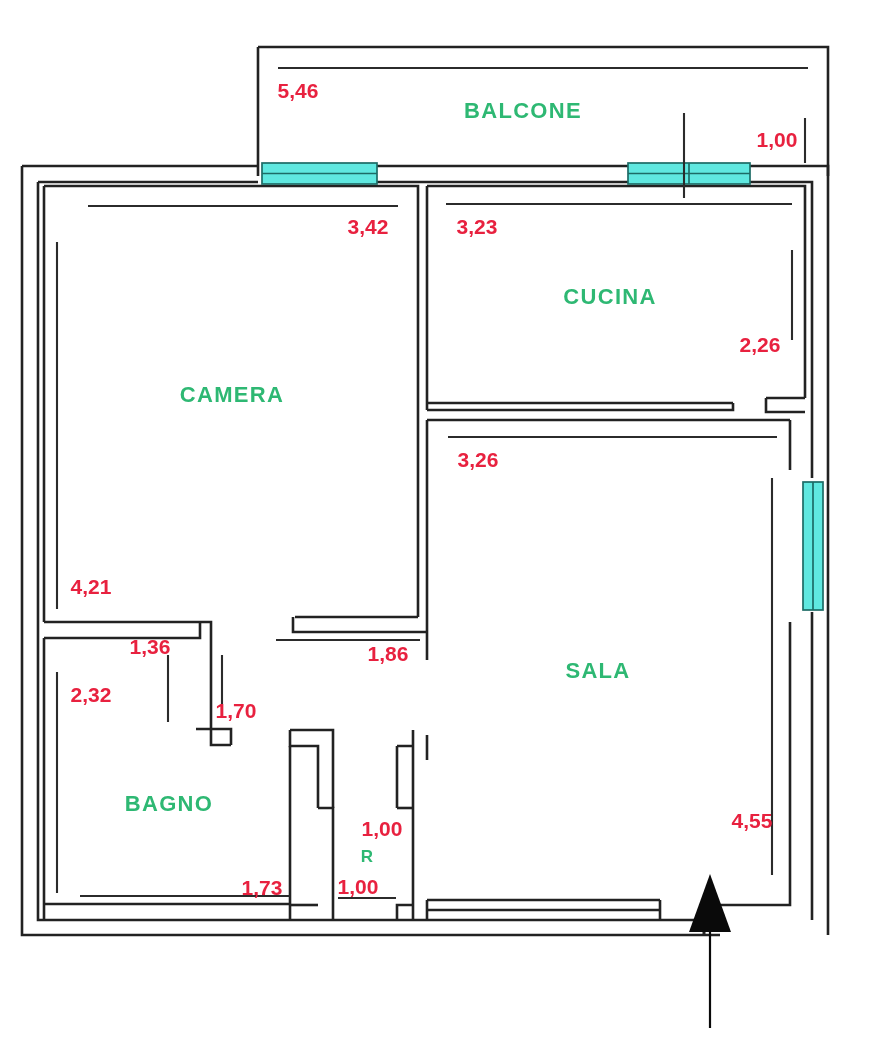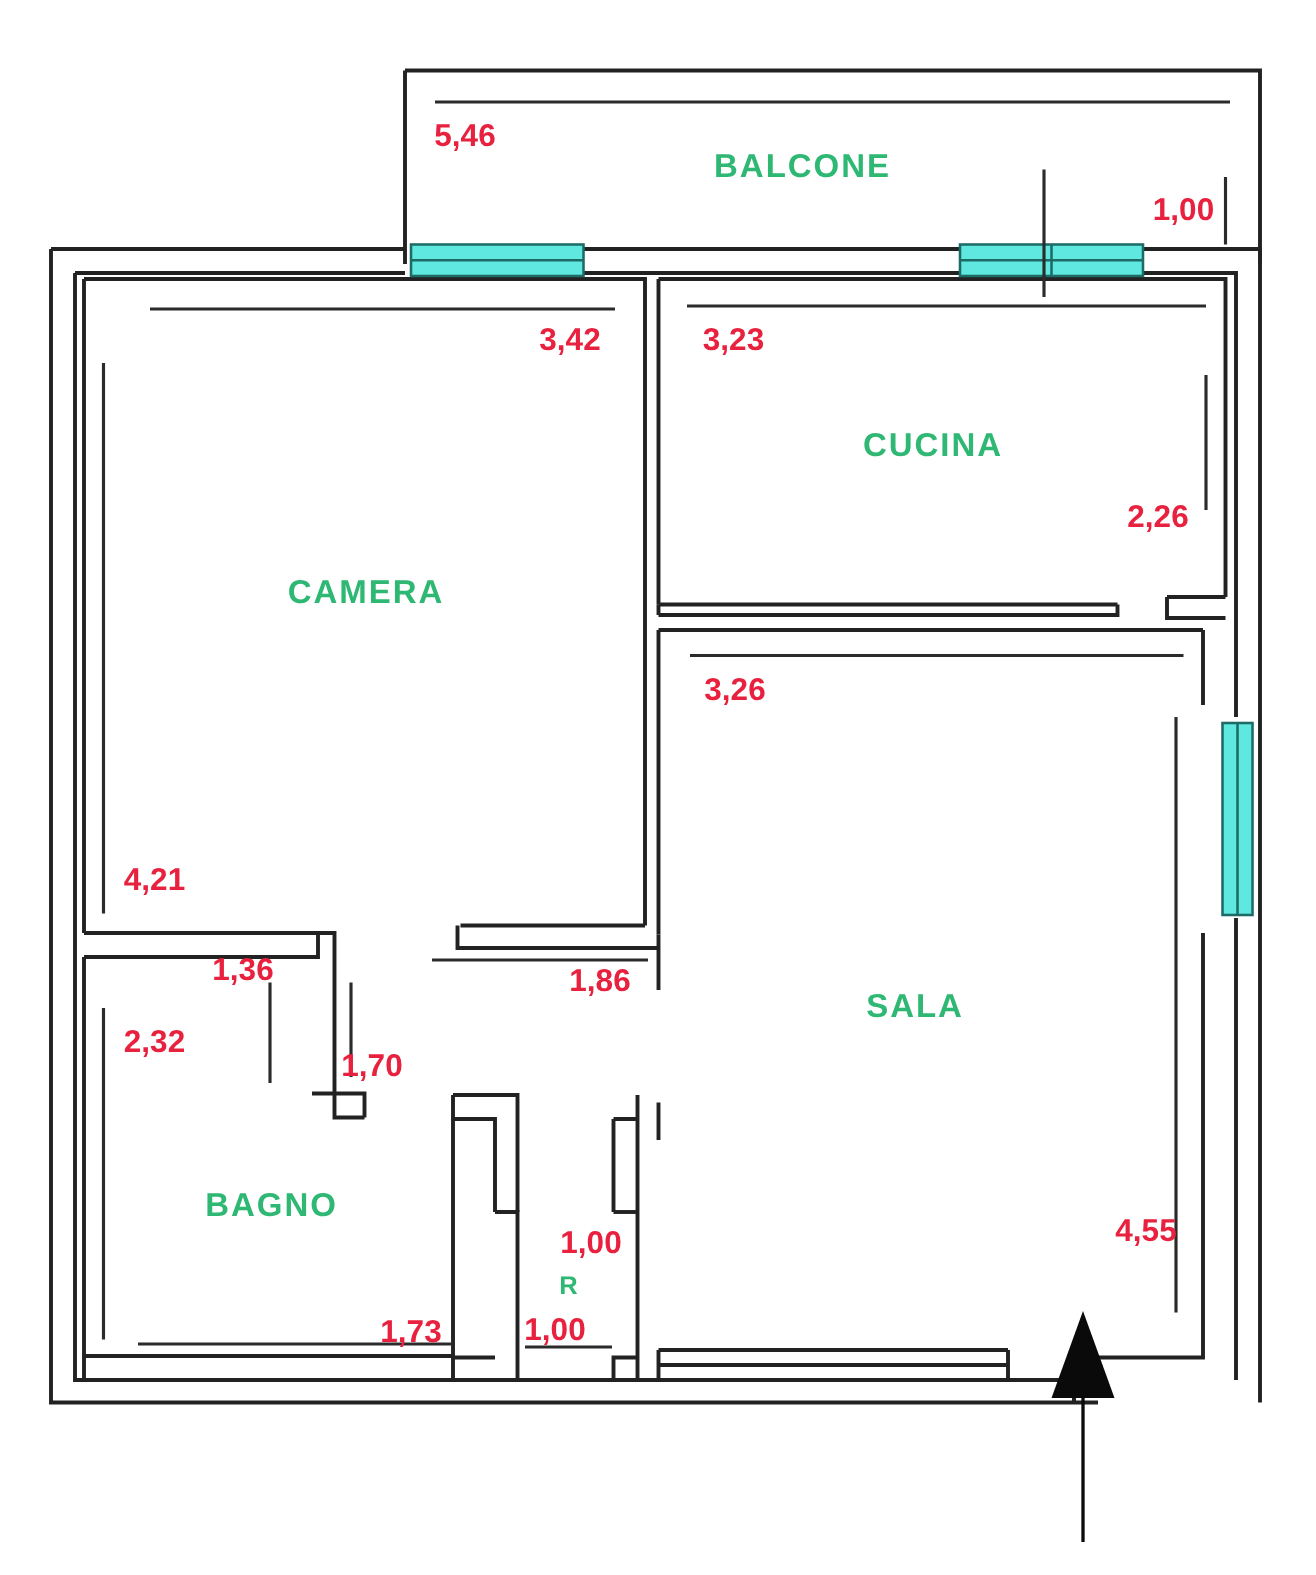--- a/index.html
+++ b/index.html
@@ -12,21 +12,20 @@
     height: 1050px;
     font-family: "Liberation Sans", sans-serif;
     overflow: hidden;
     position: relative;
   }
   #plan-root {
     position: absolute;
     left: 0; top: 0;
     width: 760px;
     height: 1050px;
-    padding-left: 12px;
   }
   svg#floorplan {
     display: block;
     width: 877px;
     height: 1050px;
   }
   .wall-line {
     fill: none;
     stroke: #222222;
     stroke-width: 2.6;

